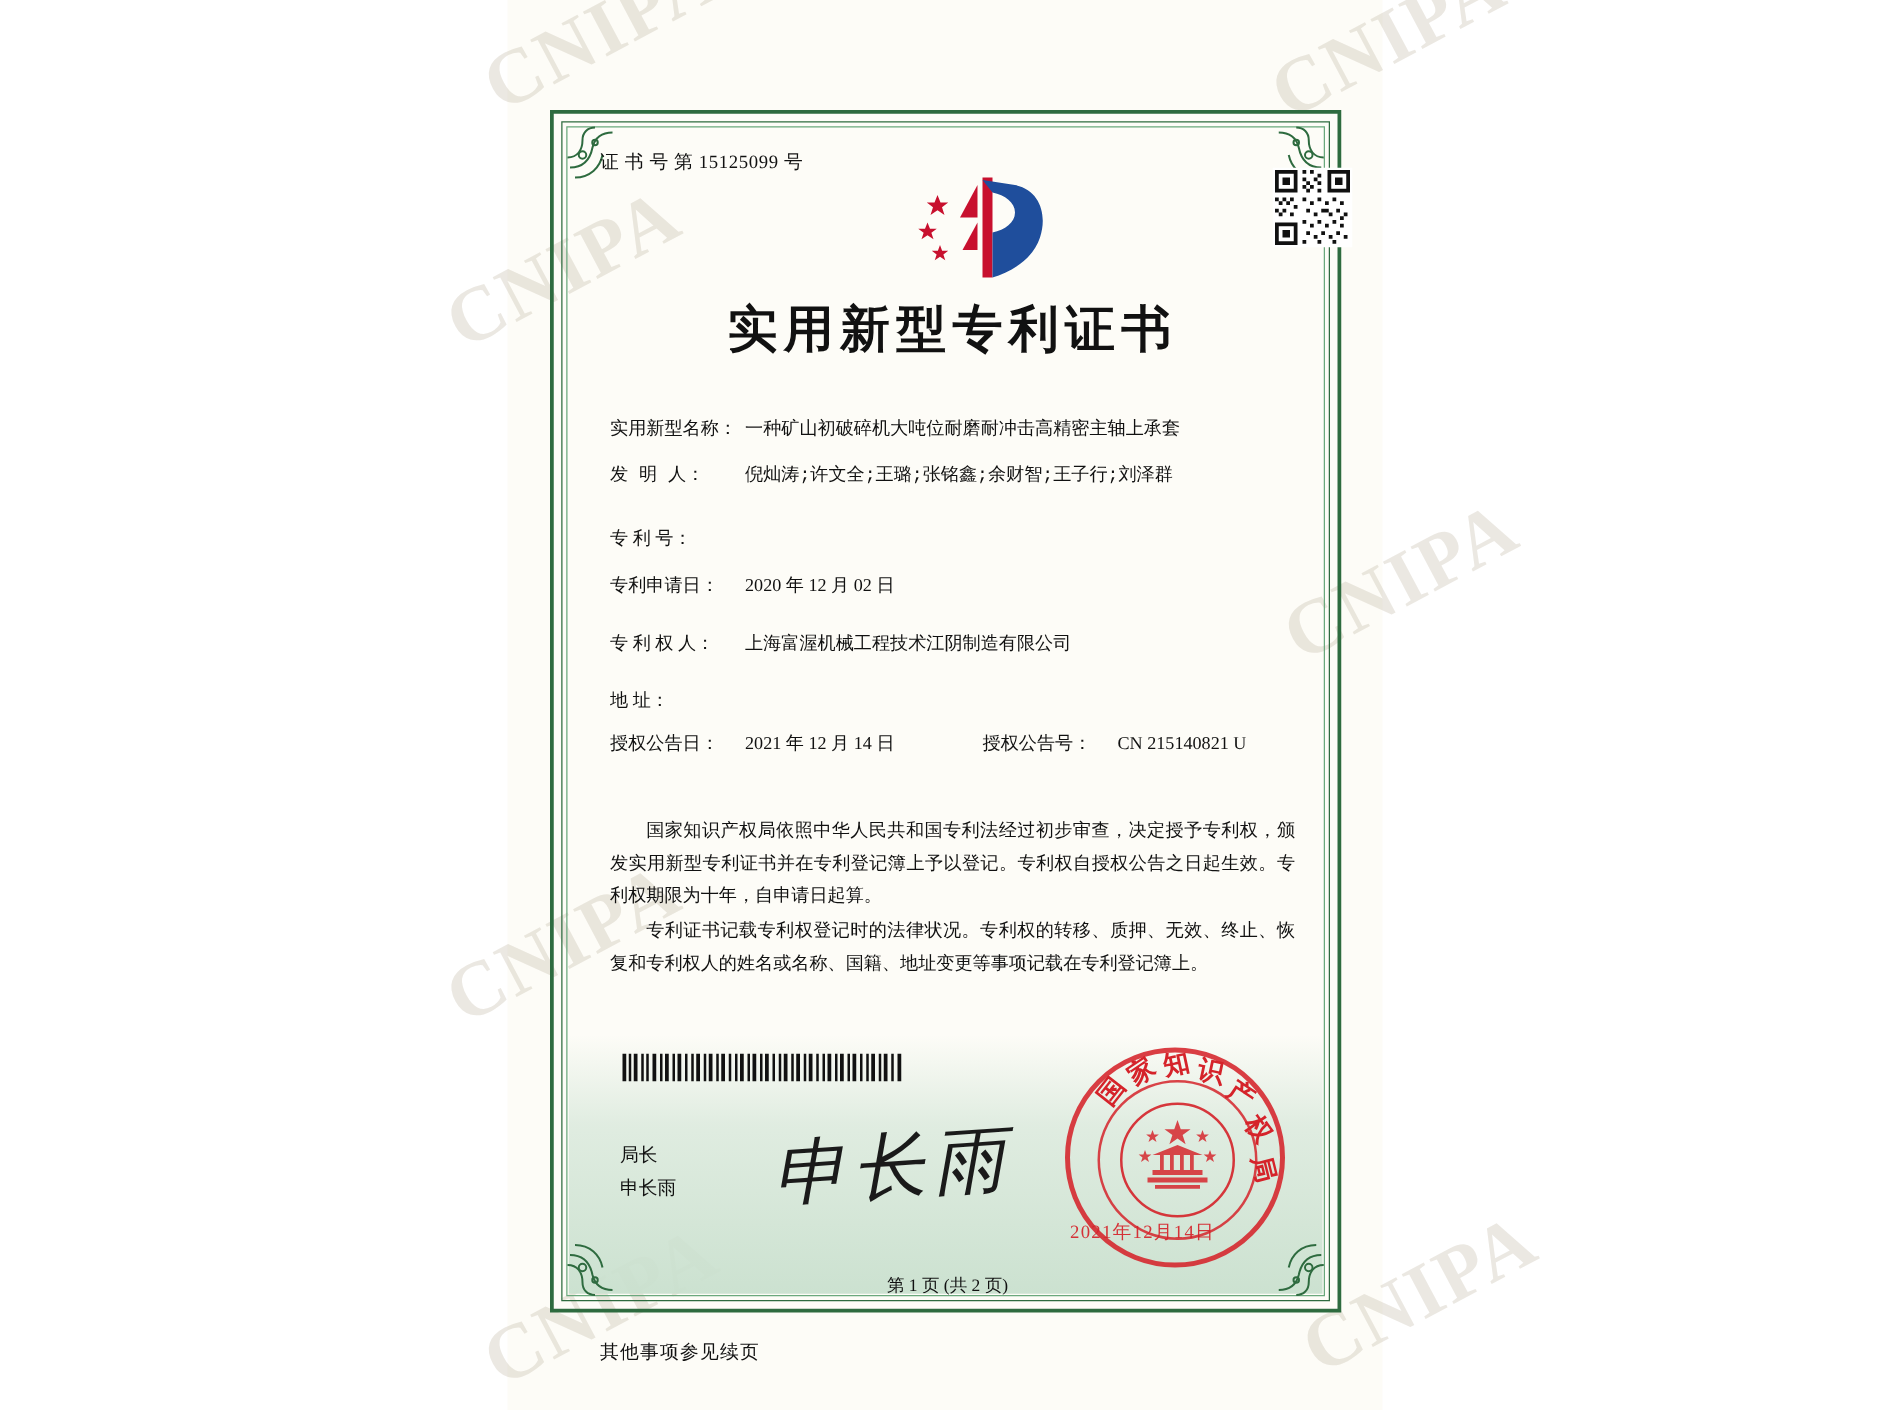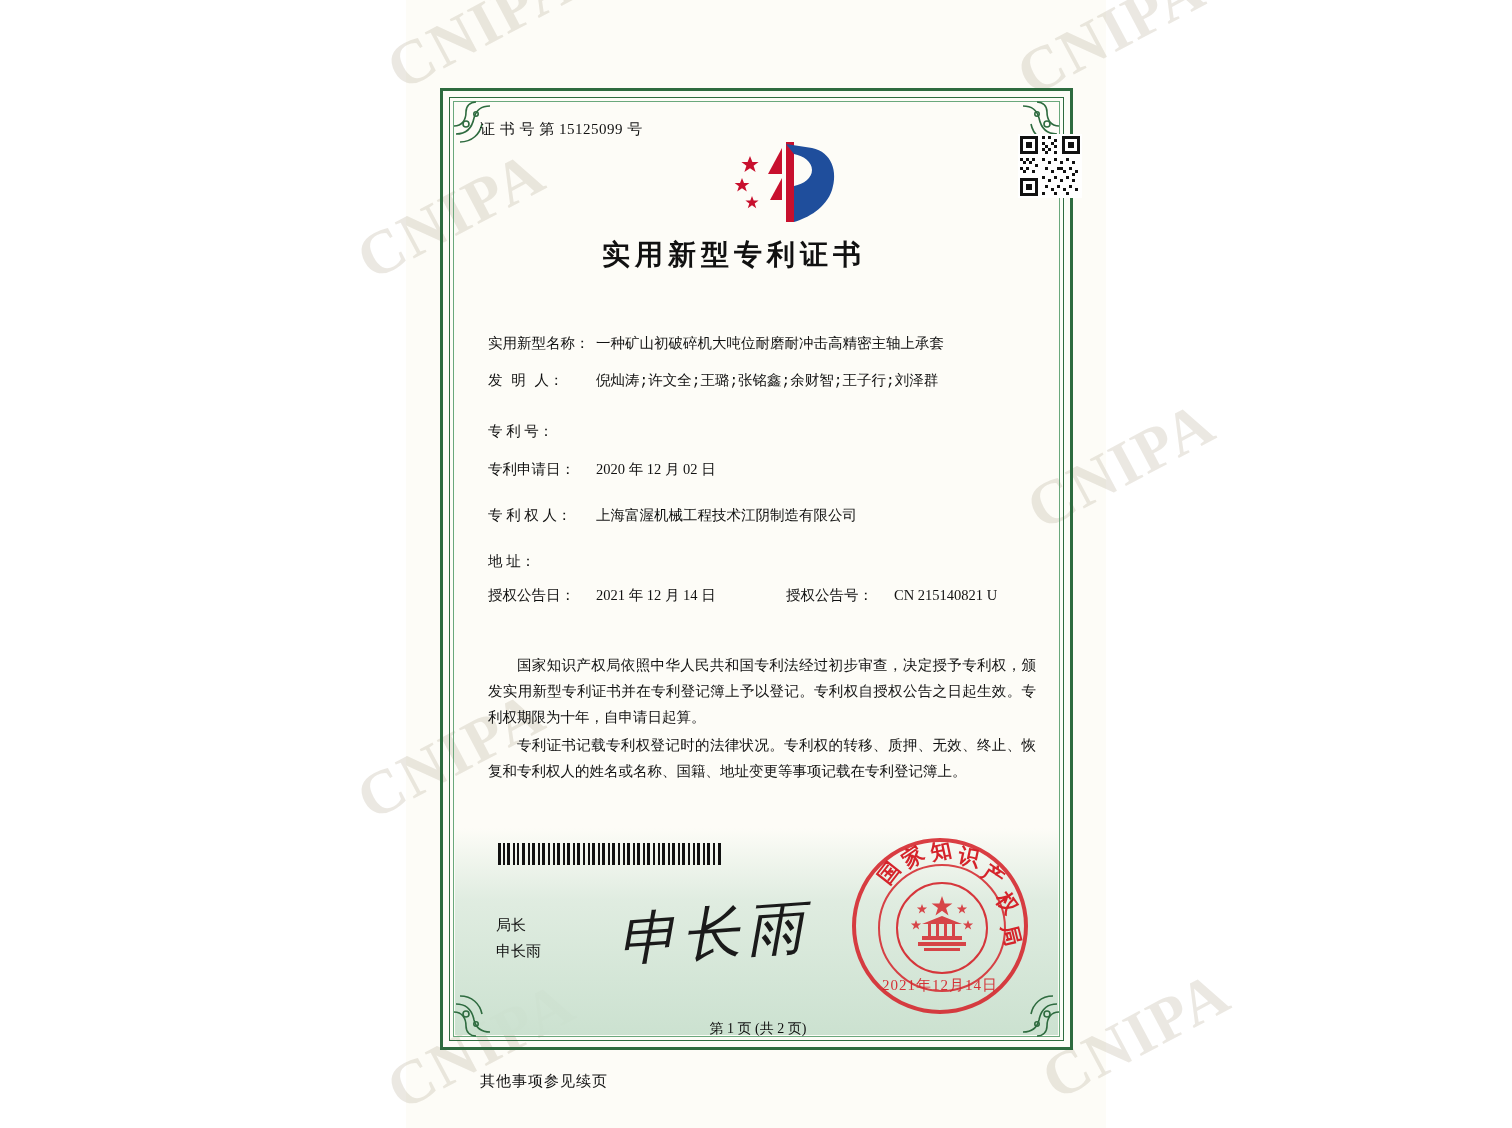--- a/index.html
+++ b/index.html
@@ -116,25 +116,25 @@
   .qr {
     position: absolute;
     left: 1018px;
     top: 134px;
     width: 64px;
     height: 64px;
   }
 
   .title {
     position: absolute;
-    left: 456px;
+    left: 484px;
     top: 236px;
     width: 556px;
     text-align: center;
-    font-size: 28px;
+    font-size: 40px;
     font-weight: bold;
     letter-spacing: 5px;
     color: #111;
     font-family: "DejaVu Serif", "Liberation Serif", serif;
   }
 
   .fields {
     position: absolute;
     left: 488px;
     top: 332px;
@@ -240,21 +240,21 @@
     color: #d5232a;
     text-align: center;
     line-height: 26px;
     font-family: "DejaVu Serif", "Liberation Serif", serif;
   }
   .seal-date {
     position: absolute;
     left: 4px;
     top: 138px;
     width: 168px;
-    text-align: center;
+    text-align: left;
     color: #d5232a;
     font-size: 15px;
     letter-spacing: 1px;
     opacity: 0.92;
   }
 
   .page-num {
     position: absolute;
     left: 480px;
     top: 1020px;

